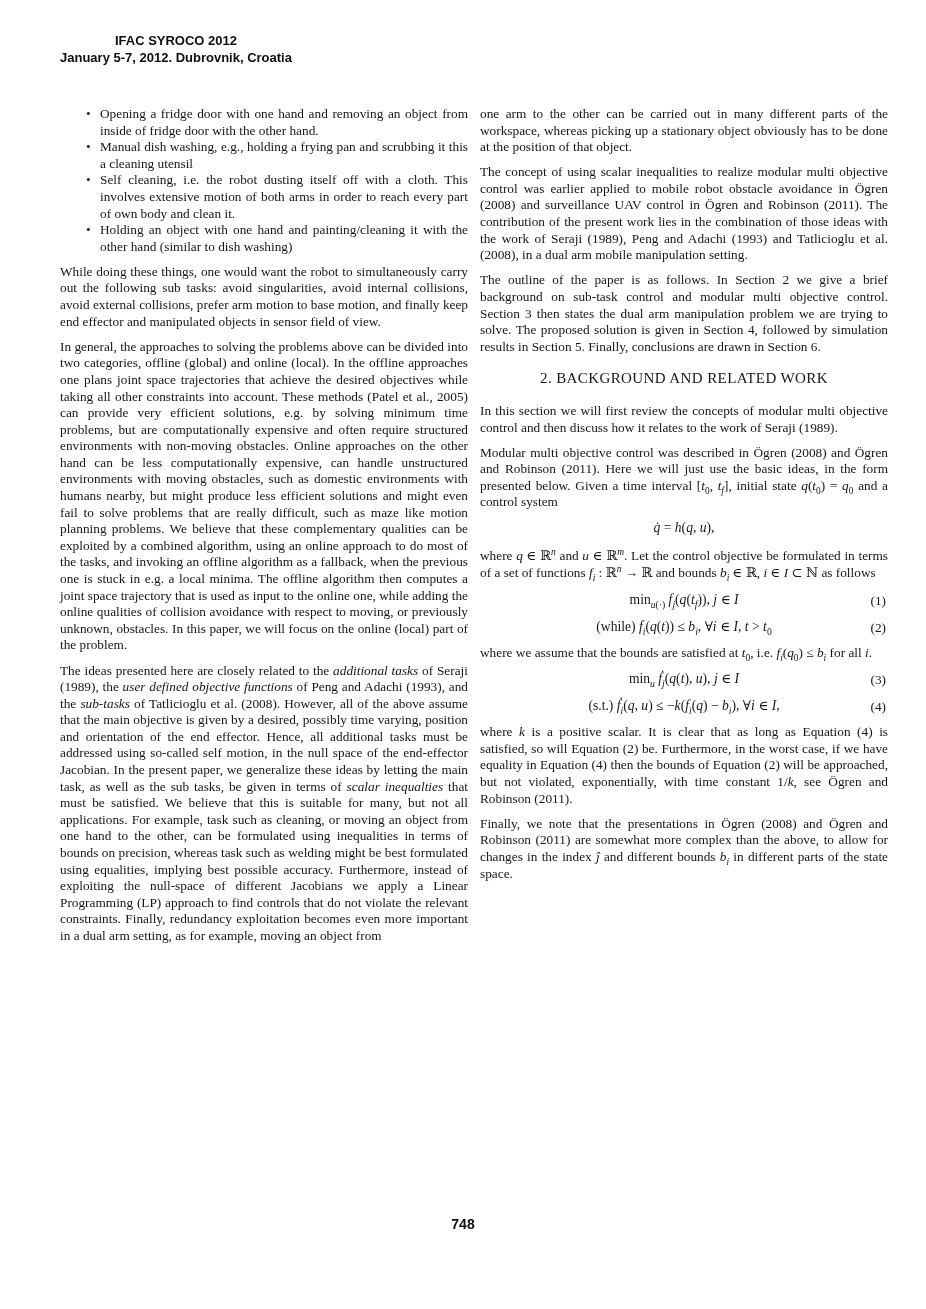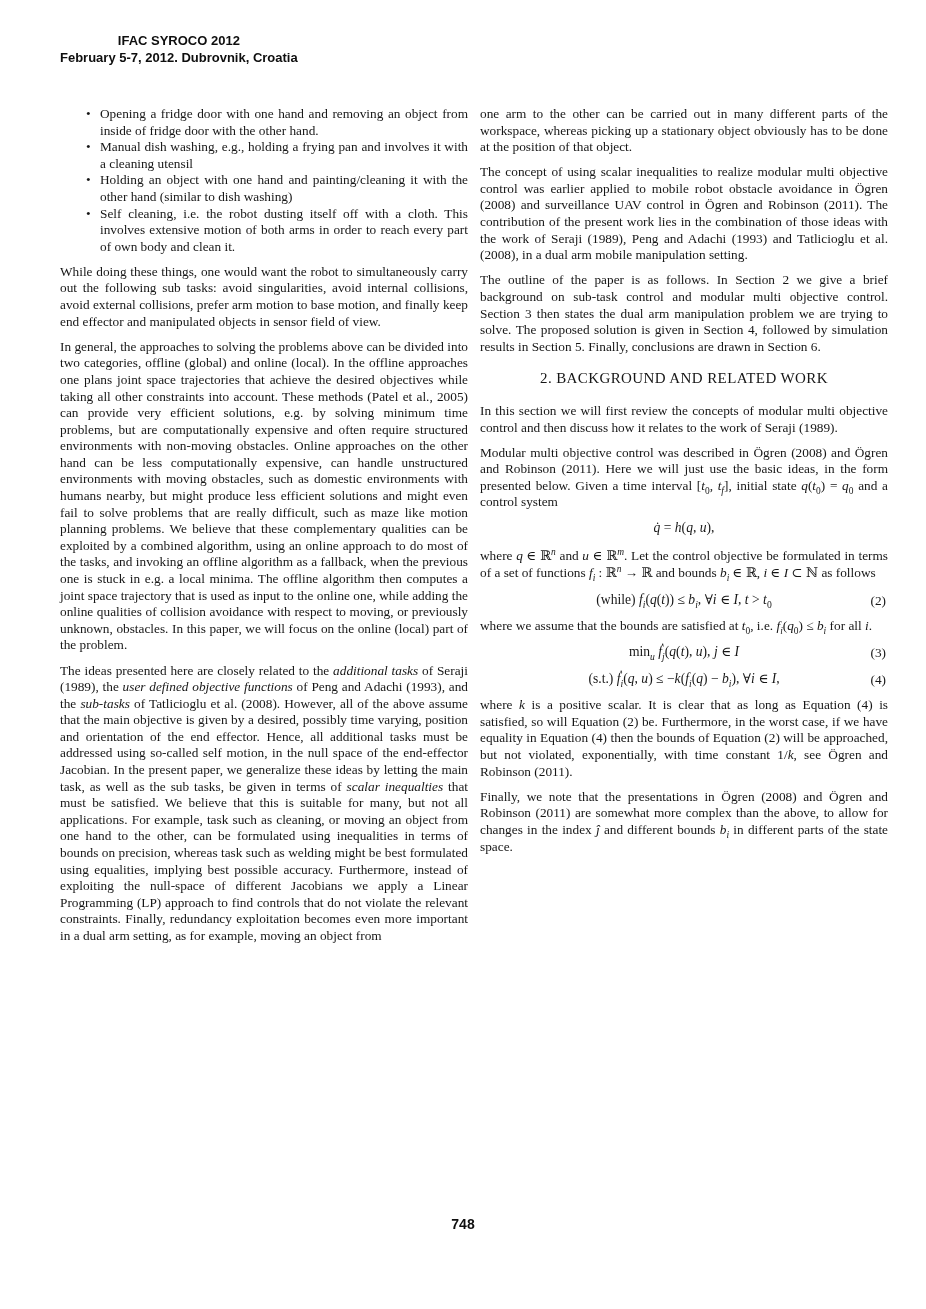--- a/index.html
+++ b/index.html
@@ -34,31 +34,31 @@
     position:absolute;left:0;top:1216px;width:926px;text-align:center;
     font-family:"Liberation Sans","DejaVu Sans",sans-serif;
     font-weight:bold;font-size:14px;color:#0e0e0e;
   }
 </style>
 </head>
 <body>
 
 <div class="header">
   <div>IFAC SYROCO 2012</div>
-  <div>February 5-7, 2012. Dubrovnik, Croatia</div>
+  <div>January 5-7, 2012. Dubrovnik, Croatia</div>
 </div>
 
 <div class="cols">
 
   <div class="col">
     <ul class="bullets">
       <li>Opening a fridge door with one hand and removing an object from inside of fridge door with the other hand.</li>
-      <li>Manual dish washing, e.g., holding a frying pan and involves it with a cleaning utensil</li>
+      <li>Manual dish washing, e.g., holding a frying pan and scrubbing it this a cleaning utensil</li>
+      <li>Self cleaning, i.e. the robot dusting itself off with a cloth. This involves extensive motion of both arms in order to reach every part of own body and clean it.</li>
       <li>Holding an object with one hand and painting/cleaning it with the other hand (similar to dish washing)</li>
-      <li>Self cleaning, i.e. the robot dusting itself off with a cloth. This involves extensive motion of both arms in order to reach every part of own body and clean it.</li>
     </ul>
     <p>While doing these things, one would want the robot to simultaneously carry out the following sub tasks: avoid singularities, avoid internal collisions, avoid external collisions, prefer arm motion to base motion, and finally keep end effector and manipulated objects in sensor field of view.</p>
     <p>In general, the approaches to solving the problems above can be divided into two categories, offline (global) and online (local). In the offline approaches one plans joint space trajectories that achieve the desired objectives while taking all other constraints into account. These methods (Patel et al., 2005) can provide very efficient solutions, e.g. by solving minimum time problems, but are computationally expensive and often require structured environments with non-moving obstacles. Online approaches on the other hand can be less computationally expensive, can handle unstructured environments with moving obstacles, such as domestic environments with humans nearby, but might produce less efficient solutions and might even fail to solve problems that are really difficult, such as maze like motion planning problems. We believe that these complementary qualities can be exploited by a combined algorithm, using an online approach to do most of the tasks, and invoking an offline algorithm as a fallback, when the previous one is stuck in e.g. a local minima. The offline algorithm then computes a joint space trajectory that is used as input to the online one, while adding the online qualities of collision avoidance with respect to moving, or previously unknown, obstacles. In this paper, we will focus on the online (local) part of the problem.</p>
     <p>The ideas presented here are closely related to the <i>additional tasks</i> of Seraji (1989), the <i>user defined objective functions</i> of Peng and Adachi (1993), and the <i>sub-tasks</i> of Tatlicioglu et al. (2008). However, all of the above assume that the main objective is given by a desired, possibly time varying, position and orientation of the end effector. Hence, all additional tasks must be addressed using so-called self motion, in the null space of the end-effector Jacobian. In the present paper, we generalize these ideas by letting the main task, as well as the sub tasks, be given in terms of <i>scalar inequalties</i> that must be satisfied. We believe that this is suitable for many, but not all applications. For example, task such as cleaning, or moving an object from one hand to the other, can be formulated using inequalities in terms of bounds on precision, whereas task such as welding might be best formulated using equalities, implying best possible accuracy. Furthermore, instead of exploiting the null-space of different Jacobians we apply a Linear Programming (LP) approach to find controls that do not violate the relevant constraints. Finally, redundancy exploitation becomes even more important in a dual arm setting, as for example, moving an object from</p>
   </div>
 
   <div class="col">
     <p>one arm to the other can be carried out in many different parts of the workspace, whereas picking up a stationary object obviously has to be done at the position of that object.</p>
     <p>The concept of using scalar inequalities to realize modular multi objective control was earlier applied to mobile robot obstacle avoidance in Ögren (2008) and surveillance UAV control in Ögren and Robinson (2011). The contribution of the present work lies in the combination of those ideas with the work of Seraji (1989), Peng and Adachi (1993) and Tatlicioglu et al. (2008), in a dual arm mobile manipulation setting.</p>
     <p>The outline of the paper is as follows. In Section 2 we give a brief background on sub-task control and modular multi objective control. Section 3 then states the dual arm manipulation problem we are trying to solve. The proposed solution is given in Section 4, followed by simulation results in Section 5. Finally, conclusions are drawn in Section 6.</p>
@@ -67,20 +67,24 @@
 
     <p>In this section we will first review the concepts of modular multi objective control and then discuss how it relates to the work of Seraji (1989).</p>
     <p>Modular multi objective control was described in Ögren (2008) and Ögren and Robinson (2011). Here we will just use the basic ideas, in the form presented below. Given a time interval [<i>t</i><sub>0</sub>, <i>t<sub>f</sub></i>], initial state <i>q</i>(<i>t</i><sub>0</sub>) = <i>q</i><sub>0</sub> and a control system</p>
 
     <div class="eqrow unnumbered">
       <span><i>q̇</i> = <i>h</i>(<i>q</i>, <i>u</i>),</span>
     </div>
 
     <p>where <i>q</i> ∈ ℝ<sup><i>n</i></sup> and <i>u</i> ∈ ℝ<sup><i>m</i></sup>. Let the control objective be formulated in terms of a set of functions <i>f<sub>i</sub></i> : ℝ<sup><i>n</i></sup> → ℝ and bounds <i>b<sub>i</sub></i> ∈ ℝ, <i>i</i> ∈ <i>I</i> ⊂ ℕ as follows</p>
 
+    <div class="eqrow">
+      <span>min<sub><i>u</i>(·)</sub> <i>f<sub>j</sub></i>(<i>q</i>(<i>t<sub>f</sub></i>)), <i>j</i> ∈ <i>I</i></span>
+      <span class="eqtag">(1)</span>
+    </div>
     <div class="eqrow">
       <span>(while) <i>f<sub>i</sub></i>(<i>q</i>(<i>t</i>)) ≤ <i>b<sub>i</sub></i>, ∀<i>i</i> ∈ <i>I</i>, <i>t</i> &gt; <i>t</i><sub>0</sub></span>
       <span class="eqtag">(2)</span>
     </div>
 
     <p>where we assume that the bounds are satisfied at <i>t</i><sub>0</sub>, i.e. <i>f<sub>i</sub></i>(<i>q</i><sub>0</sub>) ≤ <i>b<sub>i</sub></i> for all <i>i</i>.</p>
 
     <div class="eqrow">
       <span>min<sub><i>u</i></sub> <i>ḟ<sub>j</sub></i>(<i>q</i>(<i>t</i>), <i>u</i>), <i>j</i> ∈ <i>I</i></span>
       <span class="eqtag">(3)</span>

